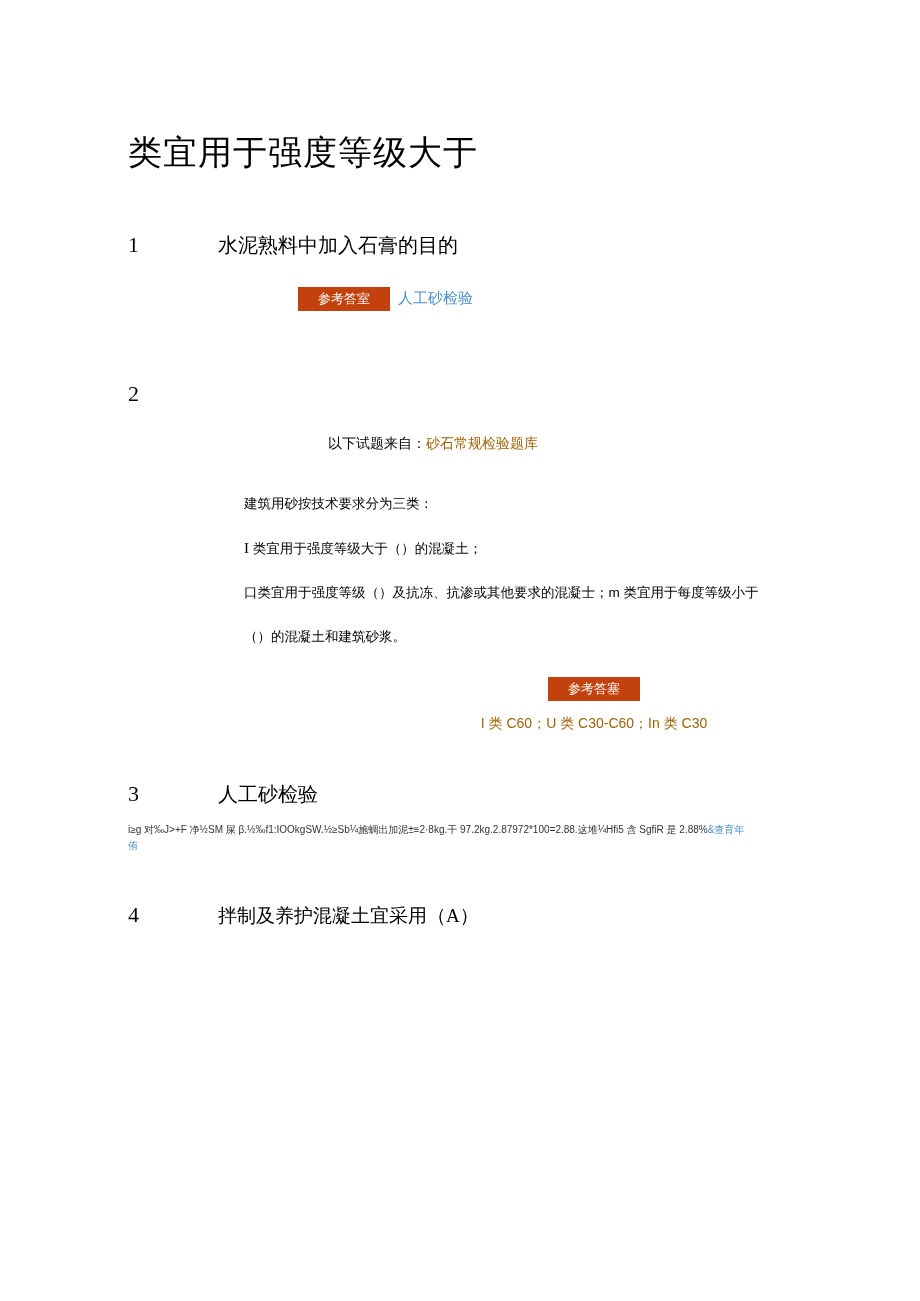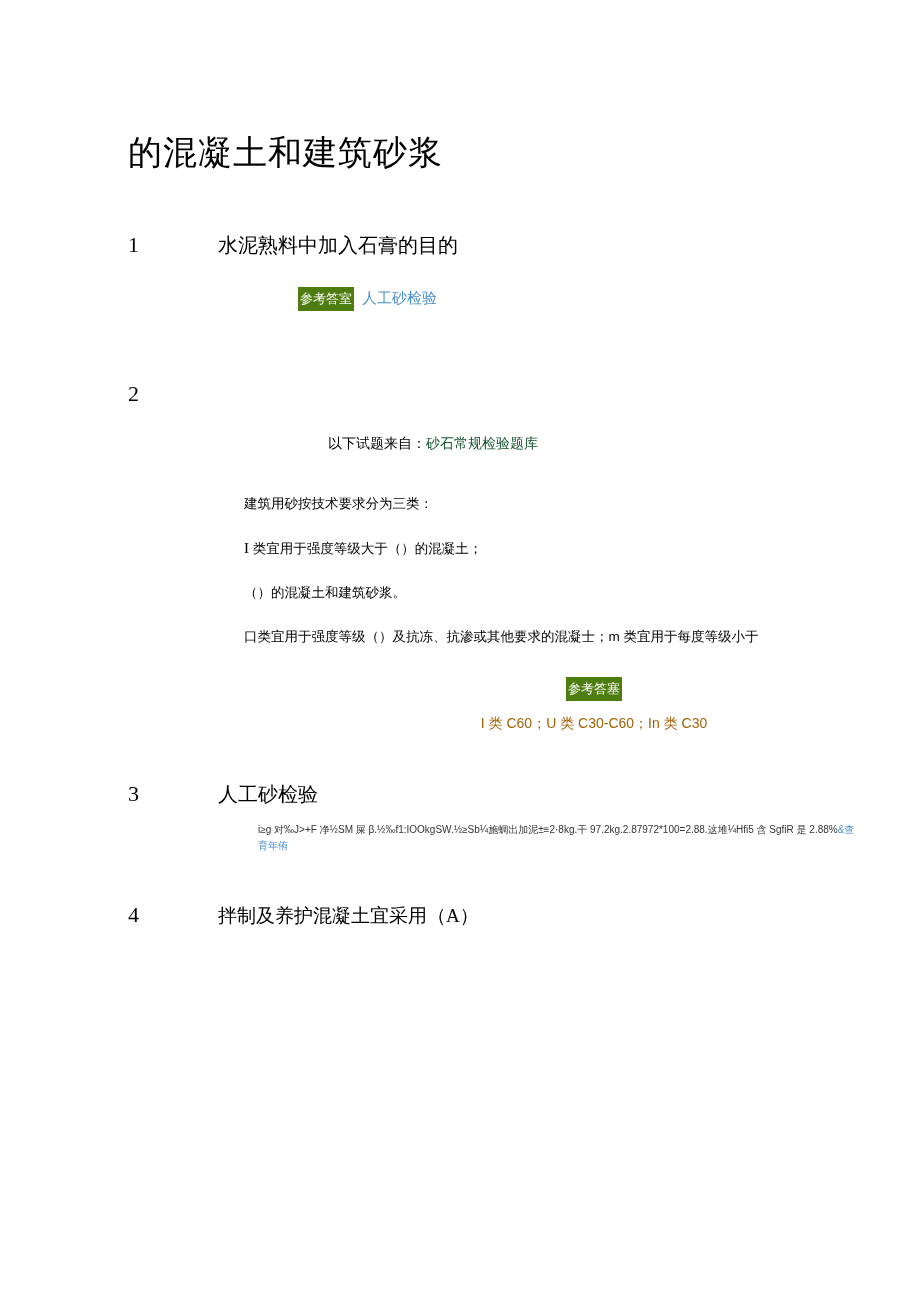--- a/index.html
+++ b/index.html
@@ -40,40 +40,40 @@
   }
   .indent-block {
     margin-left: 170px;
   }
   .ans-row {
     display: flex;
     align-items: center;
     gap: 8px;
   }
   .ans-badge {
-    background: #4d7c0f;
+    background: #c2410c;
     color: #fff;
     font-size: 13px;
-    padding: 4px 2px;
+    padding: 4px 20px;
     font-family: "Songti SC", "SimSun", serif;
     line-height: 1.2;
   }
   .ans-text {
     color: #4a90c9;
     font-size: 15px;
     font-family: "Songti SC", "SimSun", serif;
   }
   .source-row {
     margin-left: 200px;
     font-size: 14px;
     font-family: "SimHei", "Heiti SC", sans-serif;
     margin-bottom: 40px;
   }
   .source-link {
-    color: #14532d;
+    color: #a16207;
   }
   .body-text {
     margin-left: 116px;
     font-size: 13.5px;
     font-family: "SimHei", "Heiti SC", sans-serif;
     line-height: 1.6;
     margin-bottom: 22px;
   }
   .body-text .roman {
     font-family: "Times New Roman", serif;
@@ -87,37 +87,36 @@
     margin-top: 30px;
     margin-bottom: 10px;
     flex-direction: column;
   }
   .ans2-text {
     color: #a16207;
     font-size: 14px;
     font-family: "Arial", "SimHei", sans-serif;
   }
   .small-garble {
-    margin-left: 130px;
     font-size: 10px;
     font-family: Arial, "SimHei", sans-serif;
     line-height: 1.6;
     color: #333;
     max-width: 620px;
   }
   .small-garble .blue { color: #4a90c9; }
   .sec4-title {
     font-size: 19px;
   }
 </style>
 </head>
 <body>
 
 <div class="page">
-  <h1 class="title">的混凝土和建筑砂浆</h1>
+  <h1 class="title">类宜用于强度等级大于</h1>
 
   <div class="section">
     <div class="sec-head">
       <div class="sec-num">1</div>
       <div class="sec-title">水泥熟料中加入石膏的目的</div>
     </div>
     <div class="indent-block">
       <div class="ans-row">
         <span class="ans-badge">参考答室</span>
         <span class="ans-text">人工砂检验</span>
@@ -129,22 +128,22 @@
     <div class="sec-head">
       <div class="sec-num">2</div>
     </div>
     <div class="source-row">
       <span>以下试题来自：</span><span class="source-link">砂石常规检验题库</span>
     </div>
     <div class="body-text">建筑用砂按技术要求分为三类：</div>
     <div class="body-text">
       <span class="roman">I</span> <span>类宜用于强度等级大于（）的混凝土；</span>
     </div>
+    <div class="body-text">口类宜用于强度等级（）及抗冻、抗渗或其他要求的混凝士；m 类宜用于每度等级小于</div>
     <div class="body-text">（）的混凝土和建筑砂浆。</div>
-    <div class="body-text">口类宜用于强度等级（）及抗冻、抗渗或其他要求的混凝士；m 类宜用于每度等级小于</div>
     <div class="ans2-wrap">
       <span class="ans-badge">参考答塞</span>
       <span class="ans2-text">I 类 C60；U 类 C30-C60；In 类 C30</span>
     </div>
   </div>
 
   <div class="section" style="margin-top:48px;">
     <div class="sec-head" style="margin-bottom:14px;">
       <div class="sec-num">3</div>
       <div class="sec-title">人工砂检验</div>

